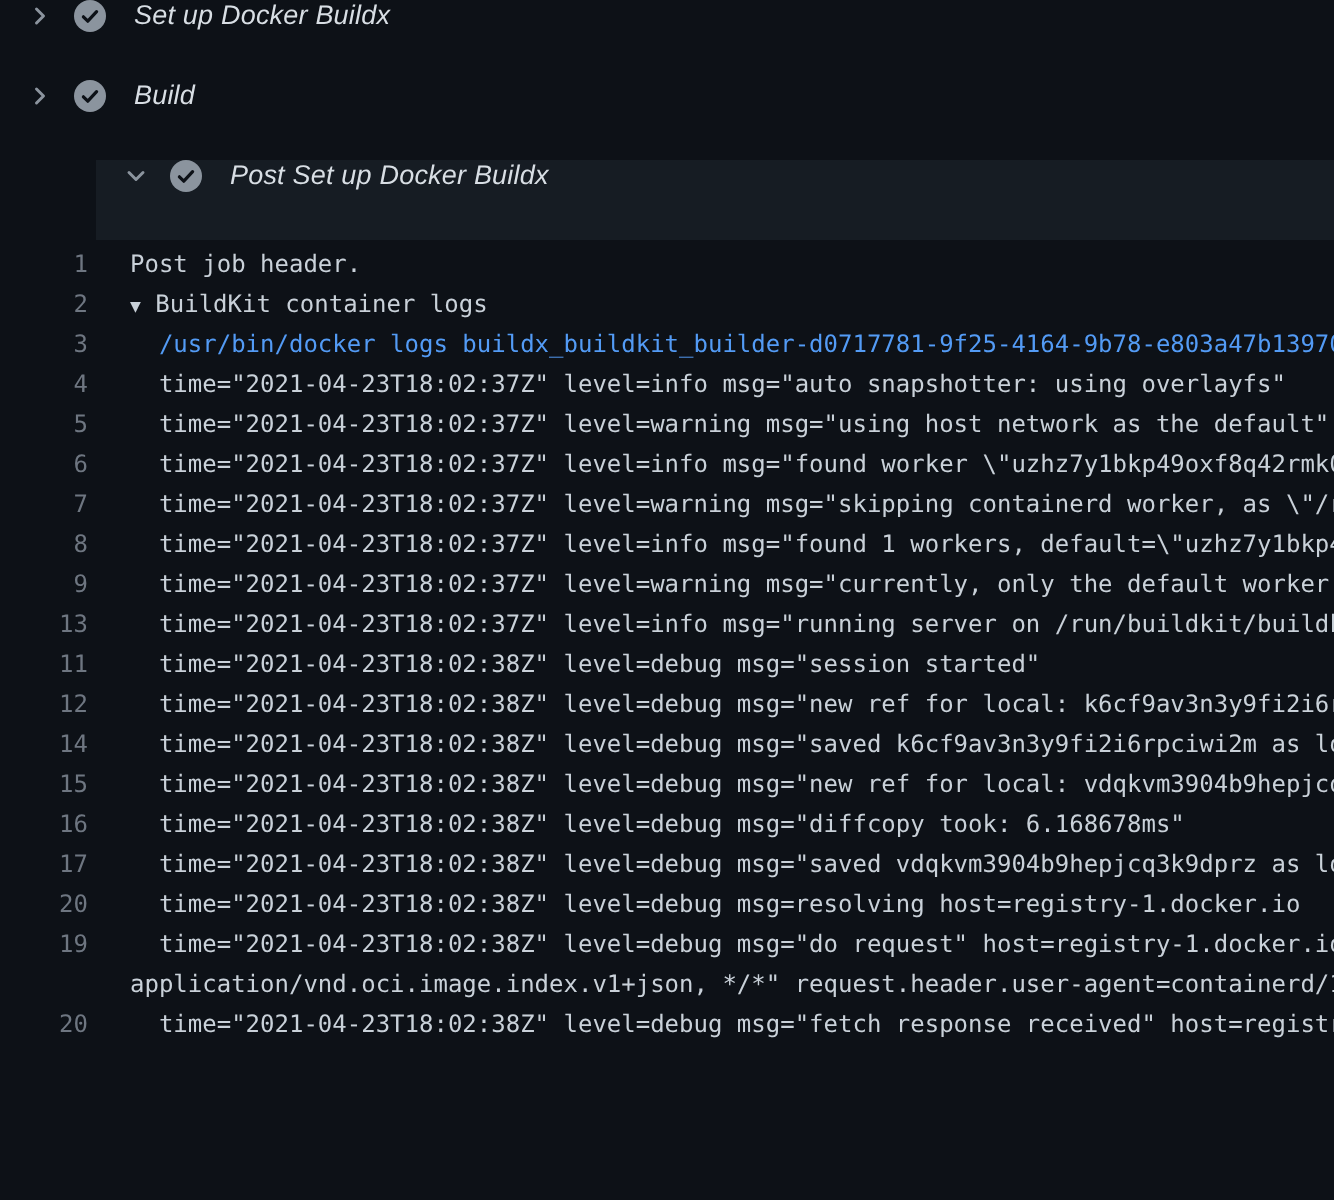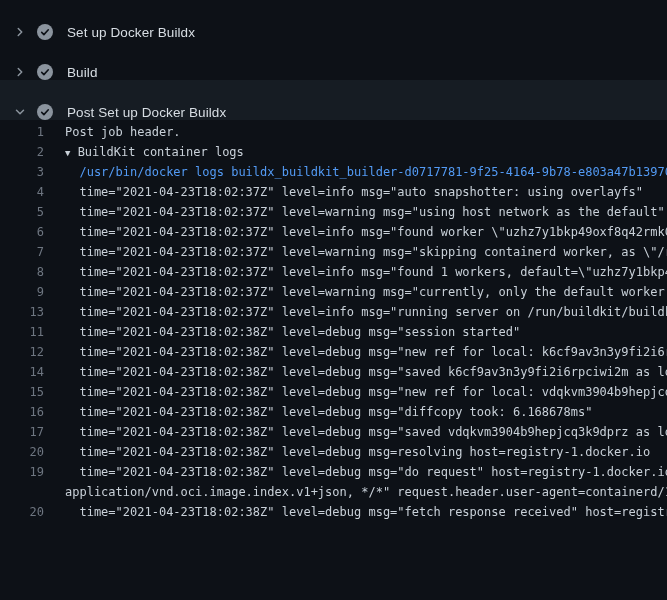--- a/index.html
+++ b/index.html
@@ -7,25 +7,26 @@
     width: 667px; height: 600px;
     overflow: hidden;
     background: #0d1117;
     font-family: "Liberation Sans", sans-serif;
   }
   
   .steps { width: 100%; }
   .step {
     height: 40px;
     display: flex;
-    align-items: flex-end;
+    align-items: flex-start;
     padding-left: 12px;
     cursor: pointer;
+    font-style: italic;
   }
-  .step.expanded { background: #161c23; }
+  .step.expanded { background: #161c23; margin-left: 48px; }
   .chev {
     width: 16px; height: 16px;
     display: flex; align-items: center; justify-content: center;
     flex: none;
   }
   .chev svg { stroke: #8b949e; }
   .status {
     width: 16px; height: 16px;
     margin-left: 9px;
     flex: none;

